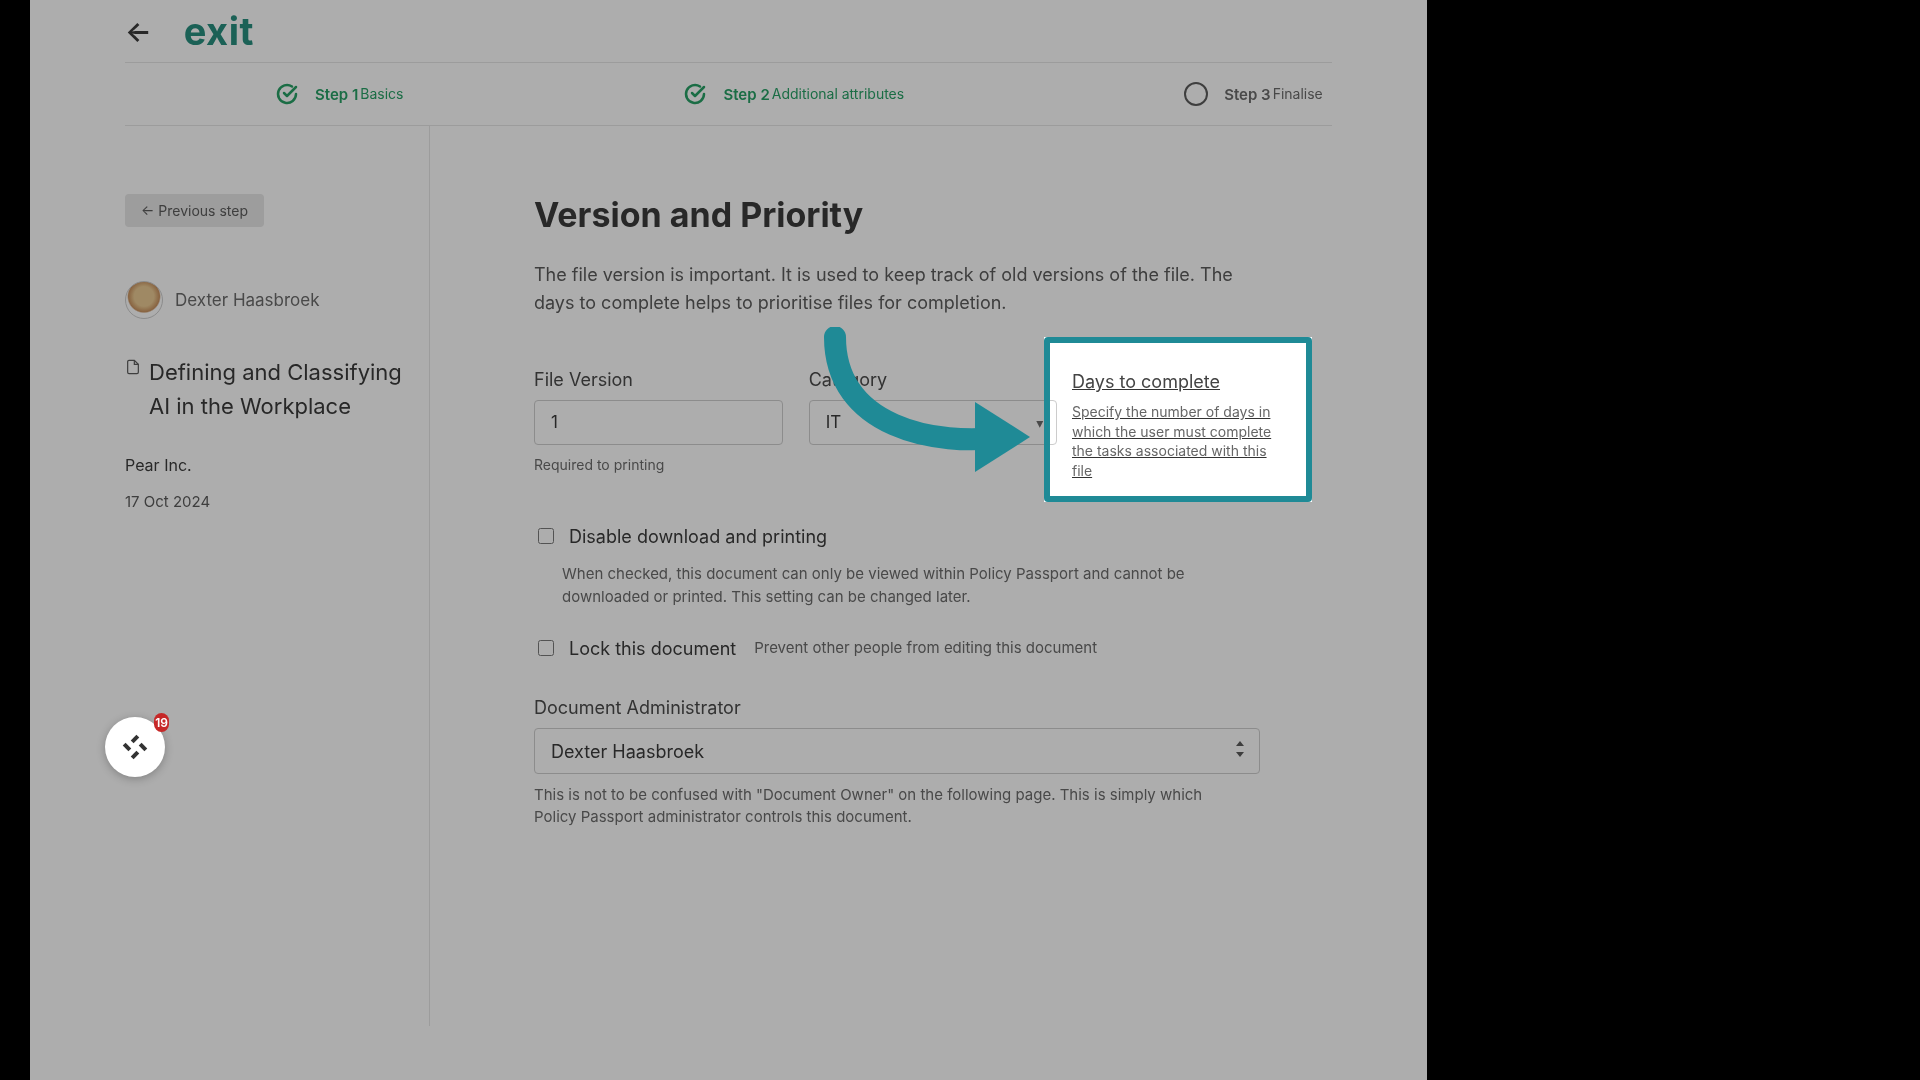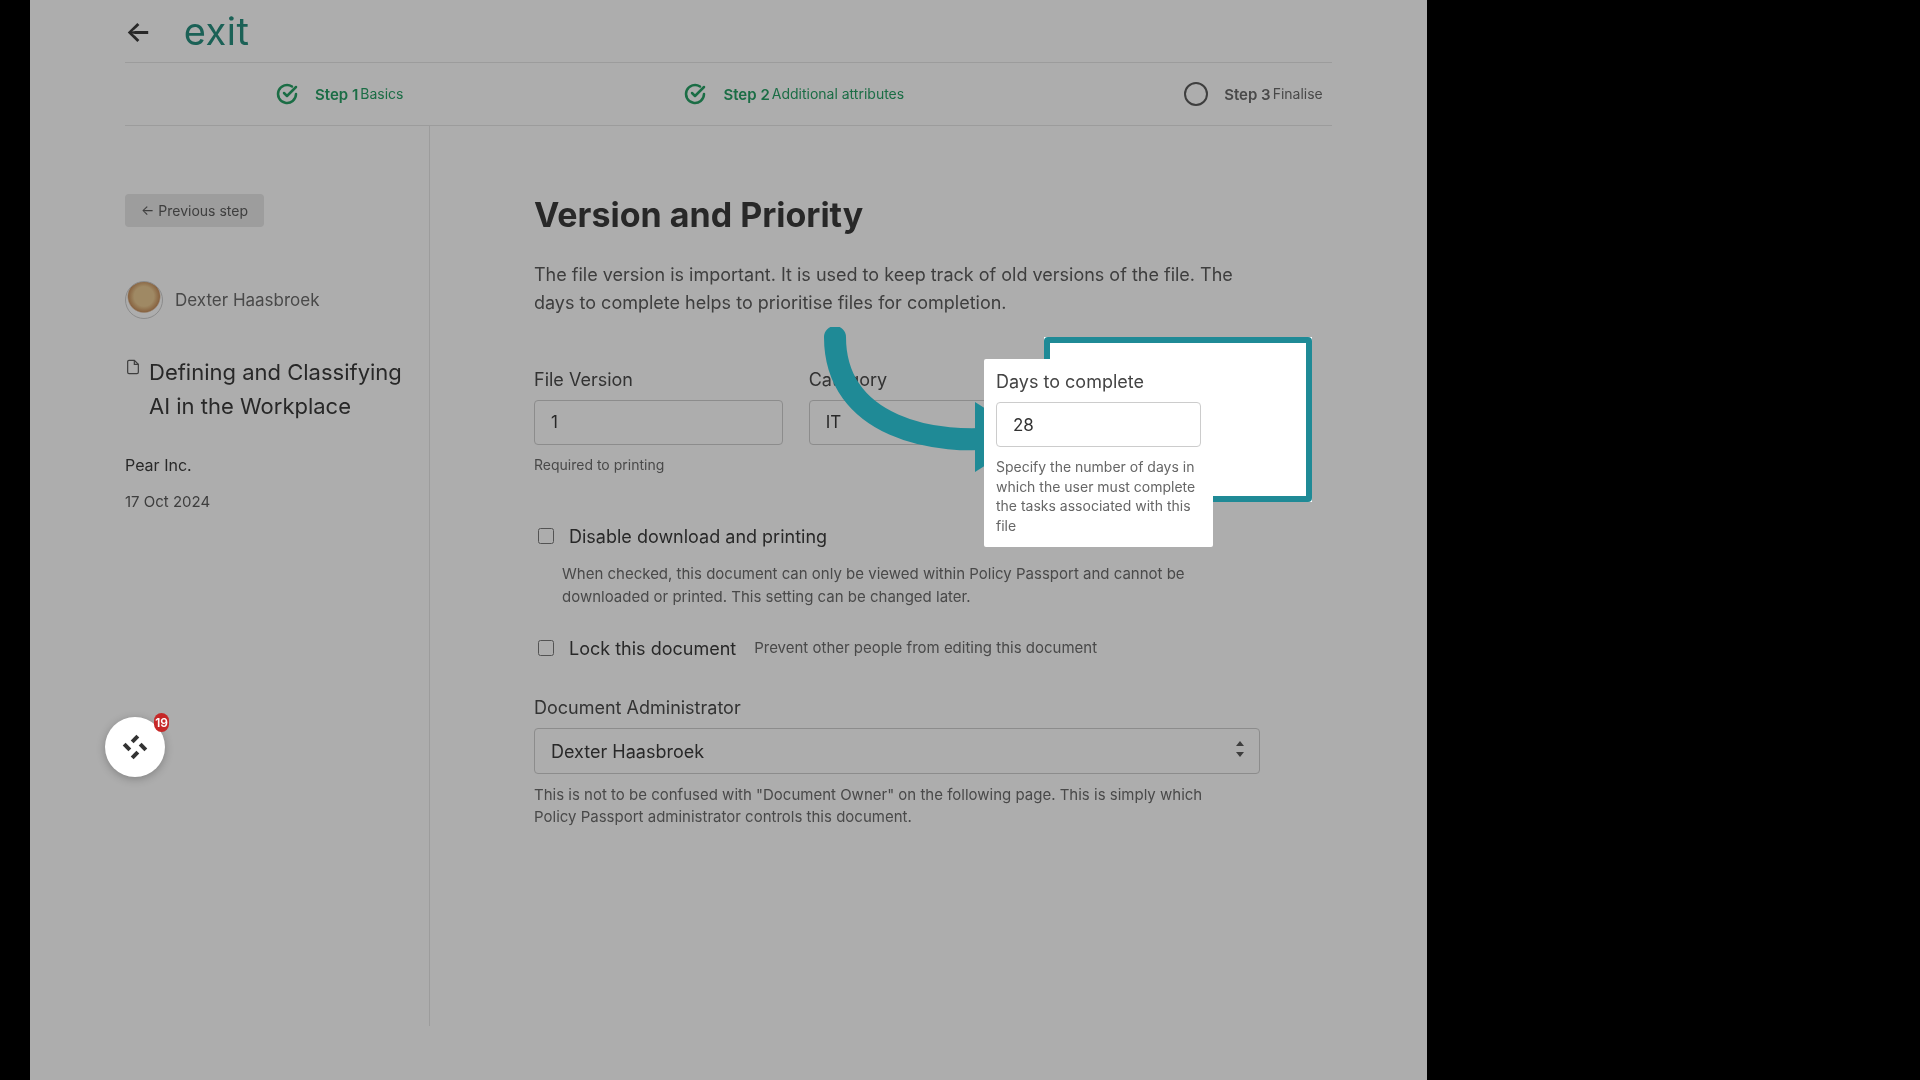--- a/index.html
+++ b/index.html
@@ -45,21 +45,21 @@
   }
 
   .back-arrow {
     font-size: 28px;
     color: #333;
     font-weight: 600;
   }
 
   .brand {
     font-size: 38px;
-    font-weight: 400;
+    font-weight: 700;
     color: #1f8a7a;
     letter-spacing: 0.5px;
   }
 
   .steps {
     display: flex;
     border-top: 1px solid #e5e5e5;
     border-bottom: 1px solid #e5e5e5;
     height: 62px;
     align-items: center;
@@ -222,28 +222,29 @@
     font-family: inherit;
     background: #fff;
     color: #333;
     box-sizing: border-box;
   }
   .admin-caret { position: absolute; right: 14px; top: 50%; transform: translateY(-50%); color: #555; }
   .admin-help { font-size: 15px; color: #666; line-height: 1.45; margin-top: 10px; max-width: 700px; }
 
   .callout {
     position: absolute;
-    left: 984px;
+    left: 1060px;
     top: 359px;
     width: 229px;
     background: #fff;
     padding: 12px;
     border-radius: 2px;
     box-sizing: border-box;
     z-index: 30;
+    text-decoration: underline;
   }
 
   .callout .field-label { margin-top: 0; }
   .callout .input { width: 100%; }
 
   .arrow {
     position: absolute;
     left: 815px;
     top: 327px;
     z-index: 29;
@@ -438,16 +439,15 @@
     <div class="highlight-ring"></div>
   </div>
 
   <svg class="arrow" width="230" height="160" viewBox="0 0 230 160">
     <path d="M20 10 C 20 100, 120 120, 190 110" stroke="#1f8a96" stroke-width="22" fill="none" stroke-linecap="round"></path>
     <path d="M160 75 L215 110 L160 145 Z" fill="#1f8a96"></path>
   </svg>
 
   <div class="callout">
     <label class="field-label">Days to complete</label>
-    <input class="input" type="text" value="28" style="">
     <div class="help-text">Specify the number of days in which the user must complete the tasks associated with this file</div>
   </div>
 </div>
 
 </body></html>

